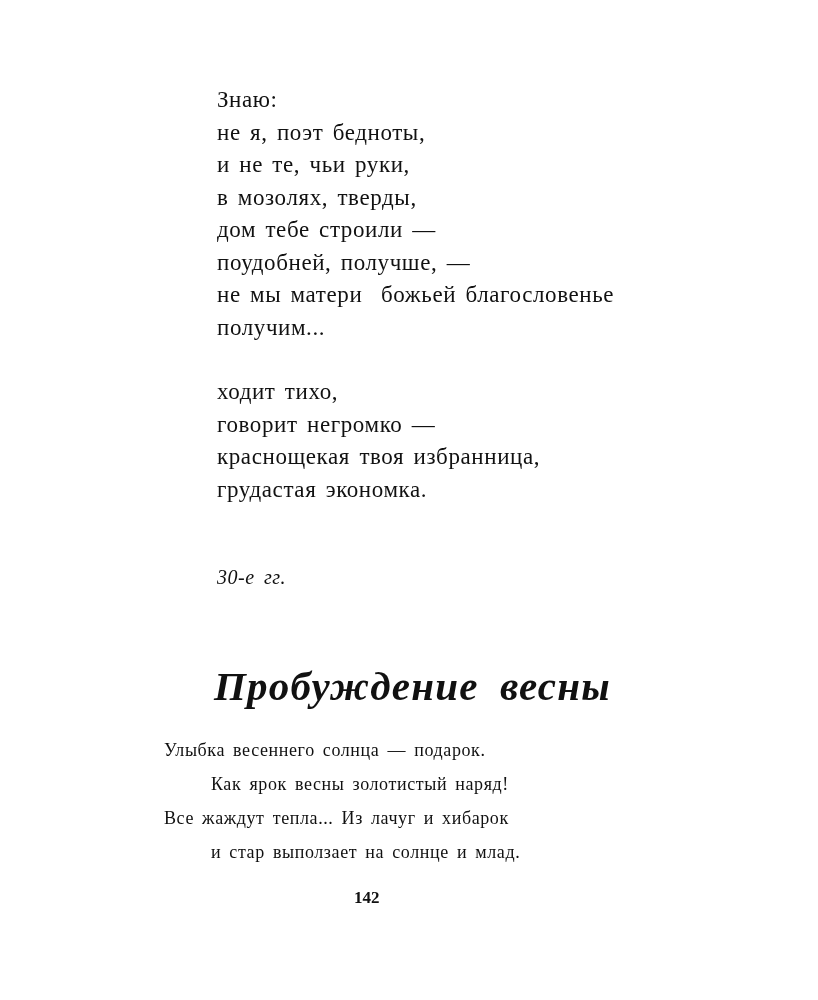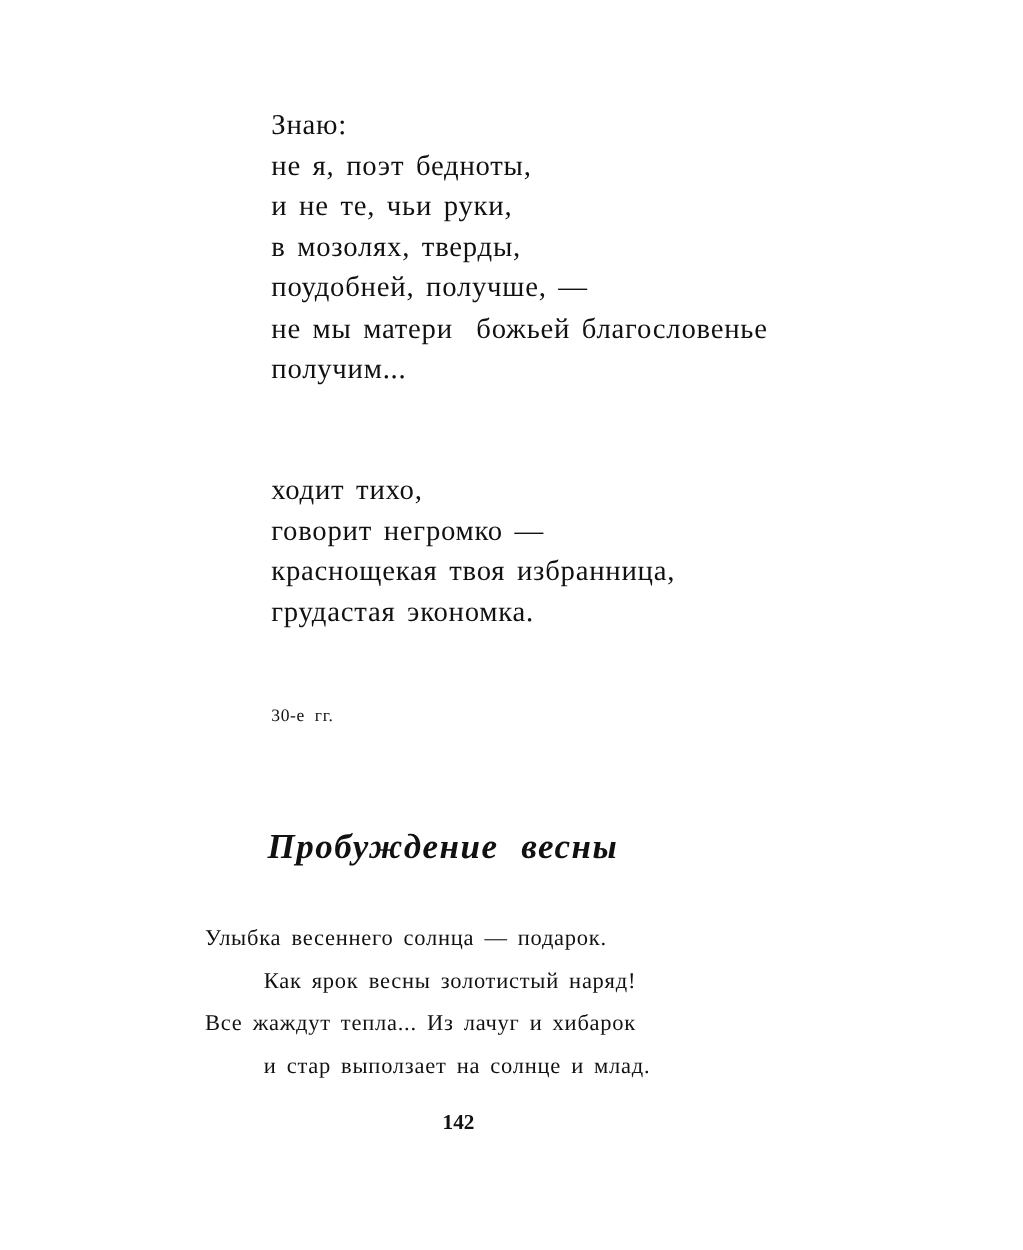--- a/index.html
+++ b/index.html
@@ -11,45 +11,46 @@
     .page { position: absolute; inset: 0; padding-left: 40px; }
     .stanza { position: absolute; left: 217px; }
     .line {
       font-size: 23px; line-height: 32.5px; white-space: nowrap;
       letter-spacing: 0.6px; word-spacing: 3px;
     }
     #stanza1 { top: 84px; }
     #stanza2 { top: 376px; }
     .date {
       position: absolute; left: 217px; top: 566px;
-      font-size: 14px; letter-spacing: 0.5px; word-spacing: 4px;
+      font-style: italic; font-size: 20px; letter-spacing: 0.5px; word-spacing: 4px;
     }
     .title {
       position: absolute; left: 214px; top: 662px;
-      font-style: italic; font-weight: bold; font-size: 28px;
+      font-style: italic; font-weight: bold; font-size: 41px;
       letter-spacing: 1.2px; word-spacing: 10px;
     }
     #stanza3 { position: absolute; left: 140px; top: 733px; }
     #stanza3 .line { line-height: 34px; font-size: 18px; margin-left: 24px; }
     #stanza3 .line.indent { padding-left: 47px; }
     .page-number {
       position: absolute; left: 354px; top: 888px;
       font-weight: bold; font-size: 17px;
     }
   </style>
 </head>
 <body>
 
 <div class="page">
 
   <div class="stanza" id="stanza1">
     <div class="line">Знаю:</div>
     <div class="line">не я, поэт бедноты,</div>
     <div class="line">и не те, чьи руки,</div>
     <div class="line">в мозолях, тверды,</div>
+    <div class="line">дом тебе строили —</div>
     <div class="line">поудобней, получше, —</div>
     <div class="line" style="white-space: pre;">не мы матери  божьей благословенье</div>
     <div class="line">получим...</div>
   </div>
 
   <div class="stanza" id="stanza2">
     <div class="line">ходит тихо,</div>
     <div class="line">говорит негромко —</div>
     <div class="line">краснощекая твоя избранница,</div>
     <div class="line">грудастая экономка.</div>

